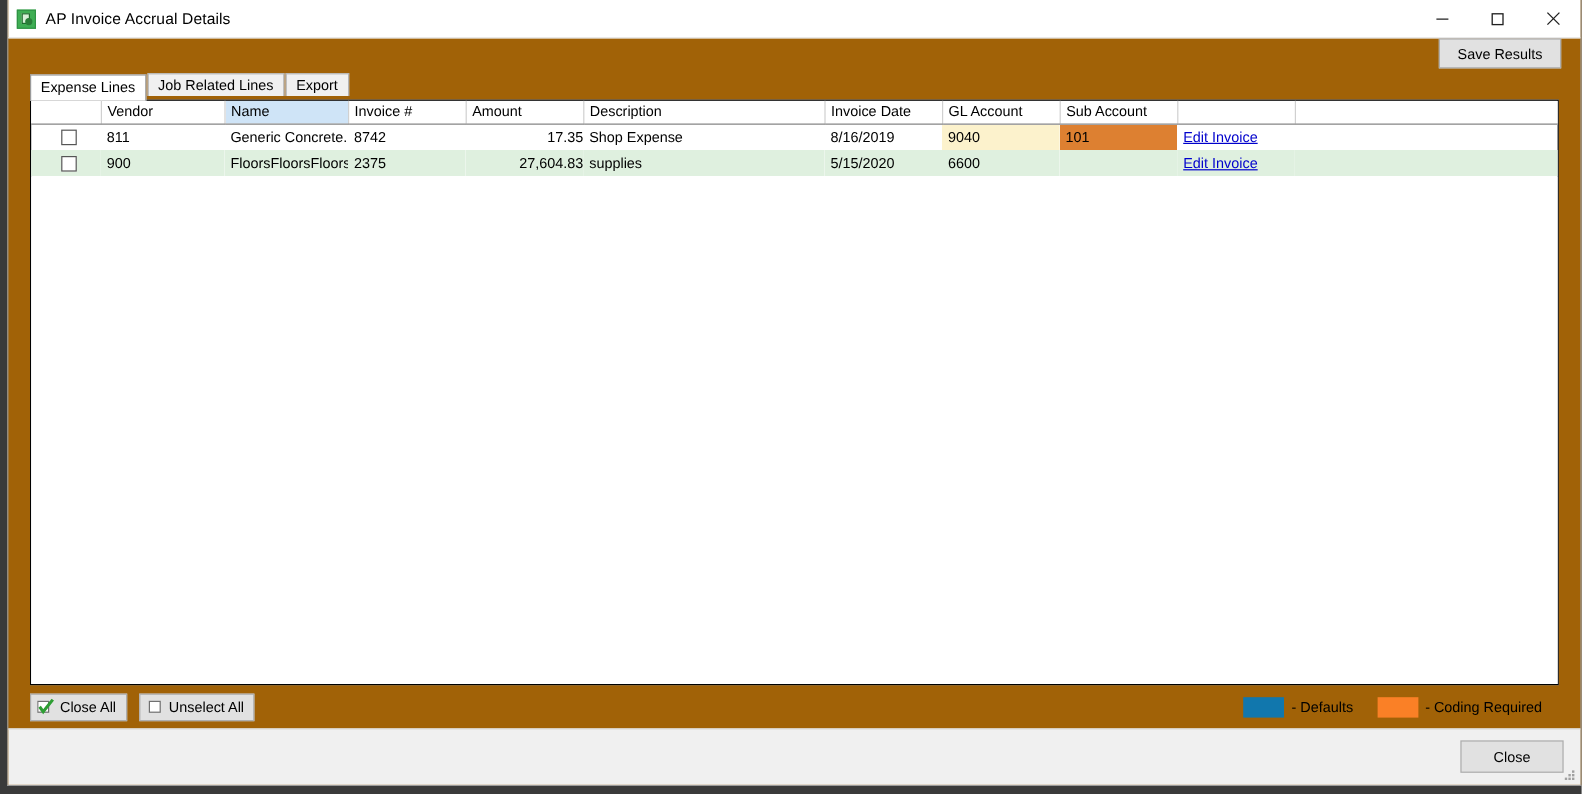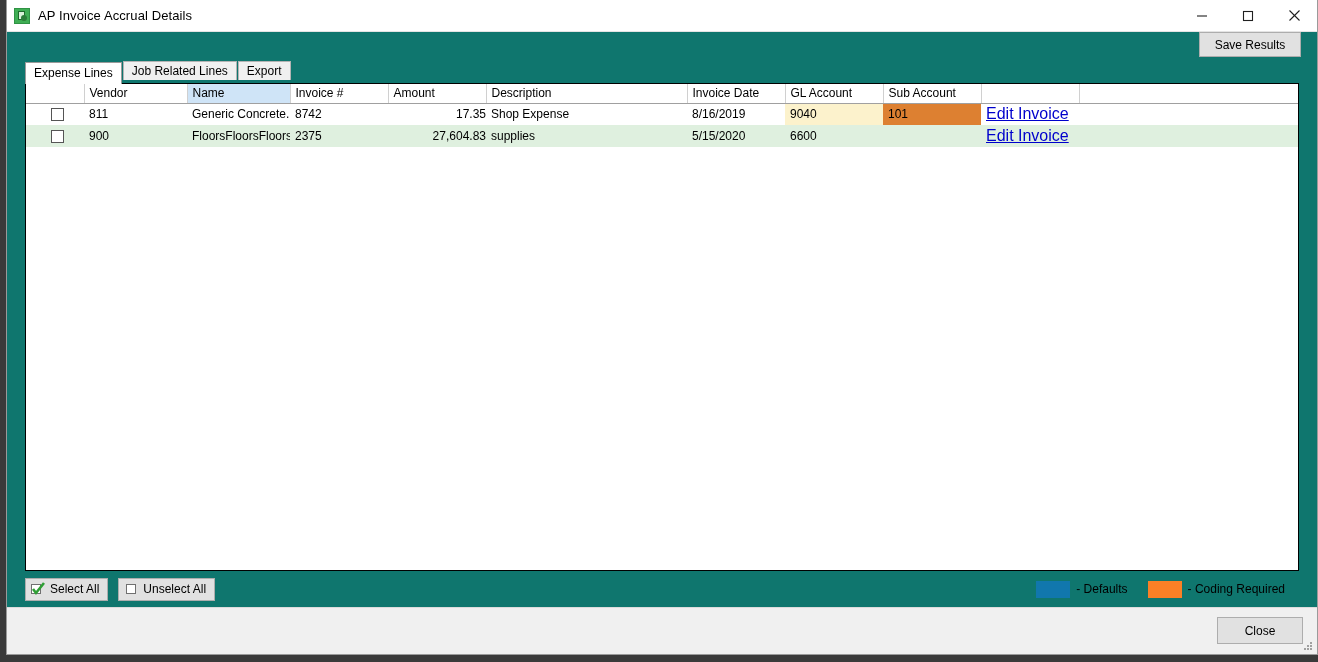--- a/index.html
+++ b/index.html
@@ -16,21 +16,21 @@
     overflow: hidden;
   }
 
   
   #window {
     position: absolute;
     left: 6px;
     top: 0;
     width: 1312px;
     height: 655px;
-    background: #0f766e;
+    background: #a16207;
     border: 1px solid #9a9a9a;
     border-top: none;
     box-sizing: border-box;
     display: flex;
     flex-direction: column;
   }
 
   
   #titlebar {
     height: 31px;
@@ -222,21 +222,21 @@
     vertical-align: middle;
     box-sizing: border-box;
   }
 
   td.hl-yellow { background: #fcf2cc !important; }
   td.hl-orange { background: #dd8031 !important; color: #000; }
 
   a.editlink {
     color: #0000cc;
     text-decoration: underline;
-    font-size: 16px;
+    font-size: 12px;
     cursor: pointer;
   }
 
   #grid-body-fill { flex: 1 1 auto; background: #ffffff; }
 
   
   #bottombar {
     height: 36px;
     min-height: 36px;
     margin: 0 18px;
@@ -406,21 +406,21 @@
   </div>
 
   <div id="bottombar">
     <div class="smallbtn">
       <span class="gi">
         <svg width="14" height="14" viewBox="0 0 14 14">
           <rect x="0.5" y="2.5" width="9" height="9" fill="#ffffff" stroke="#707070" stroke-width="1"></rect>
           <path d="M2 7 L5 11 L13 1" fill="none" stroke="#2e9e34" stroke-width="2.6"></path>
         </svg>
       </span>
-      <span>Select All</span>
+      <span>Close All</span>
     </div>
     <div class="smallbtn">
       <span class="gi">
         <svg width="14" height="14" viewBox="0 0 14 14">
           <rect x="2.5" y="2.5" width="9" height="9" fill="#ffffff" stroke="#707070" stroke-width="1"></rect>
         </svg>
       </span>
       <span>Unselect All</span>
     </div>
     <div id="legend">

